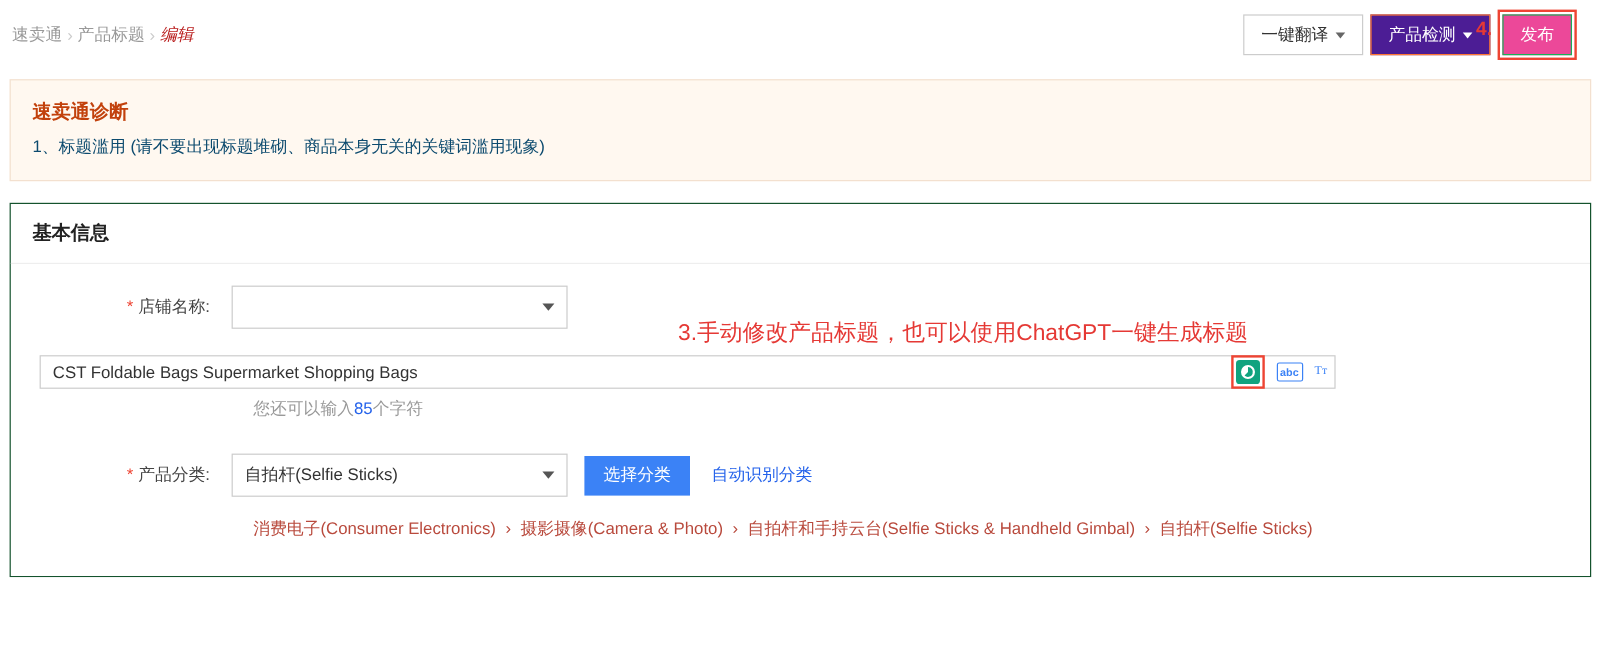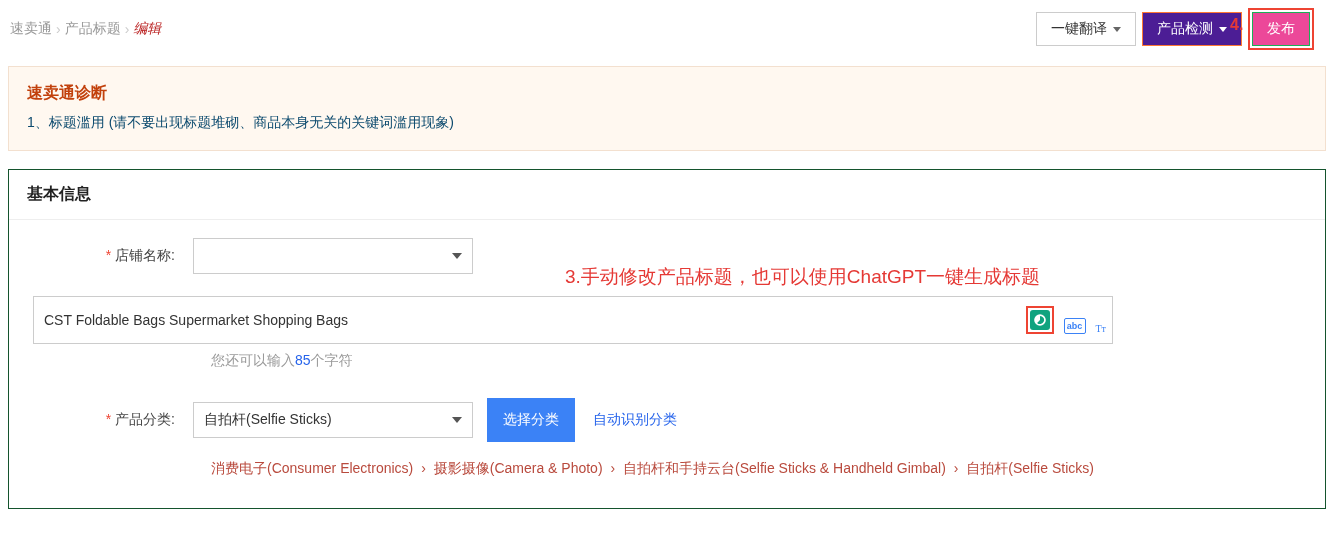--- a/index.html
+++ b/index.html
@@ -29,34 +29,34 @@
     .form-row { display: flex; align-items: center; margin-bottom: 22px; position: relative; }
     .form-label { width: 160px; text-align: right; color: #444; font-size: 14px; padding-right: 18px; position: relative; }
     .required-star { color: #e43; margin-right: 4px; }
     .label-highlight { border: 2px solid #e43; padding: 4px 8px 4px 4px; display: inline-block; }
 
     .select-box { border: 1px solid #ccc; height: 36px; display: flex; align-items: center; justify-content: space-between; padding: 0 10px; background: #fff; cursor: pointer; }
     .select-store { width: 280px; }
     .select-category { width: 280px; }
     .chevron { width: 0; height: 0; border-left: 5px solid transparent; border-right: 5px solid transparent; border-top: 6px solid #555; }
 
-    .title-input-wrap { flex: 1; display: flex; align-items: center; border: 1px solid #ccc; height: 48px; padding: 0 6px 1px 10px; background: #fff; max-width: 1080px; }
+    .title-input-wrap { flex: 1; display: flex; align-items: center; border: 1px solid #ccc; height: 28px; padding: 0 6px 1px 10px; background: #fff; max-width: 1080px; }
     .title-input { flex: 1; border: none; outline: none; font-size: 14px; color: #333; background: transparent; }
-    .title-icons { display: flex; align-items: flex-end; gap: 10px; }
+    .title-icons { display: flex; align-items: center; gap: 10px; }
     .chatgpt-icon-box { border: 2px solid #e43; padding: 2px; display: inline-flex; }
     .chatgpt-icon { width: 20px; height: 20px; background: #10A37F; border-radius: 3px; display: flex; align-items: center; justify-content: center; color: #fff; font-size: 13px; font-weight: bold; }
     .abc-icon { width: 22px; height: 16px; border: 1.5px solid #3b82f6; border-radius: 2px; color: #3b82f6; font-size: 9px; display: flex; align-items: center; justify-content: center; font-weight: bold; }
     .tt-icon { color: #3b82f6; font-size: 10px; font-weight: 500; font-family: serif; }
 
     .annotation-red { color: #E53935; font-size: 19px; position: absolute; top: -32px; left: 508px; margin-left: 24px; }
 
     .hint-text { color: #999; font-size: 14px; margin-left: 178px; margin-top: -14px; margin-bottom: 28px; }
     .hint-text .num { color: #2563eb; }
 
-    .btn-blue { background: #3b82f6; border: none; color: #fff; height: 44px; padding: 0 16px; cursor: pointer; font-size: 14px; margin-left: 14px; }
+    .btn-blue { background: #3b82f6; border: none; color: #fff; height: 33px; padding: 0 16px; cursor: pointer; font-size: 14px; margin-left: 14px; }
     .link-blue { color: #2563eb; margin-left: 18px; cursor: pointer; font-size: 14px; }
 
     .category-path { margin-left: 178px; color: #b94a3d; font-size: 14px; margin-top: -4px; }
     .category-path .sep2 { color: #b94a3d; margin: 0 4px; }
 
     .chev-small { margin-left: 6px; width: 0; height: 0; border-left: 4px solid transparent; border-right: 4px solid transparent; border-top: 5px solid #666; display: inline-block; vertical-align: middle; }
   </style>
 </head>
 <body>
 

